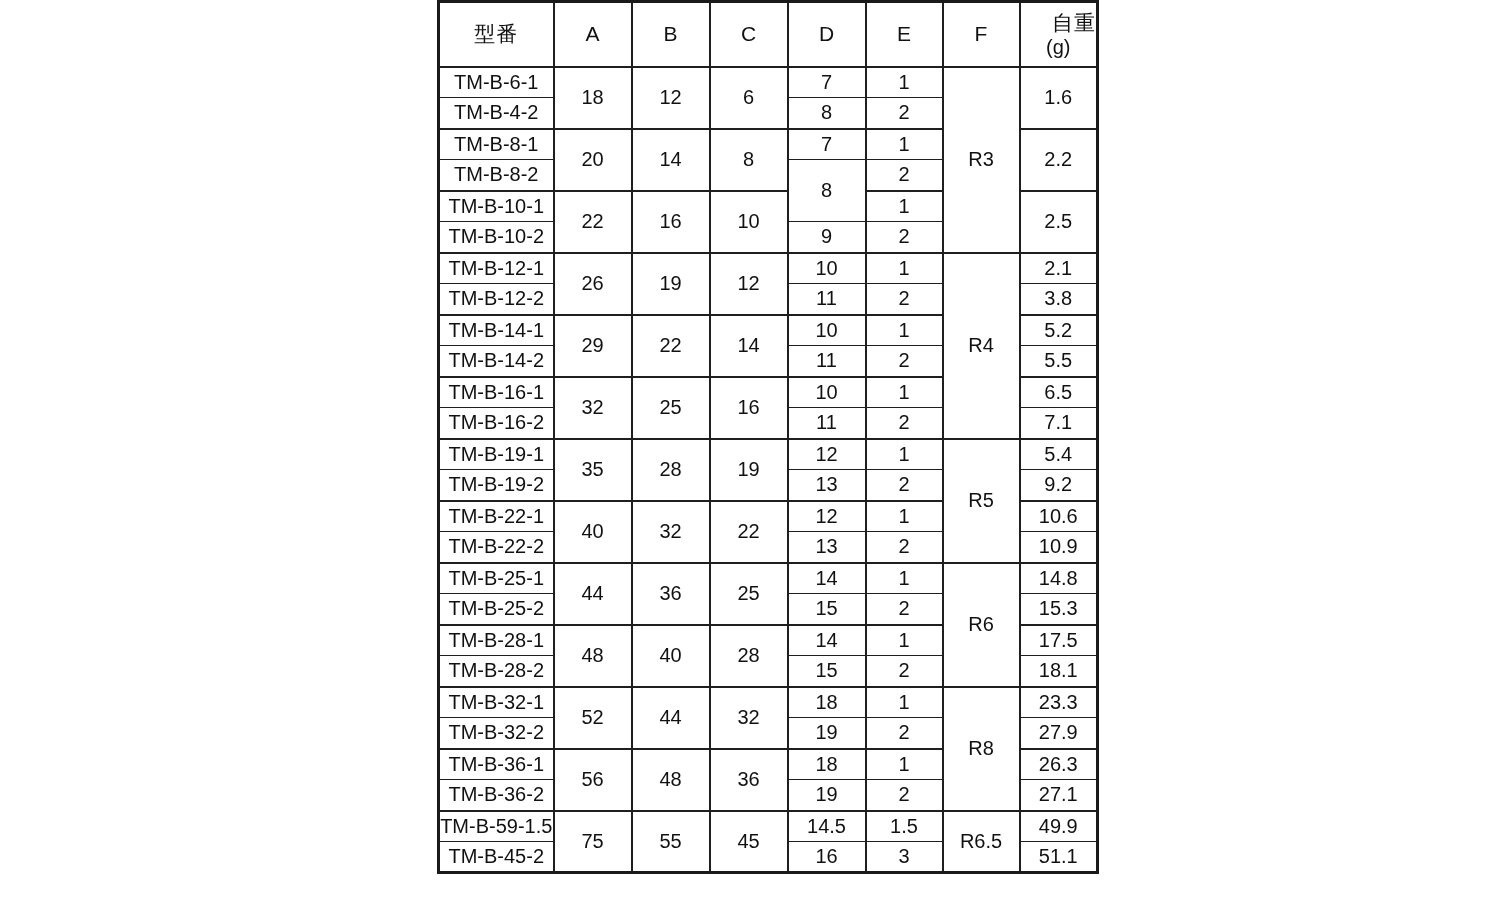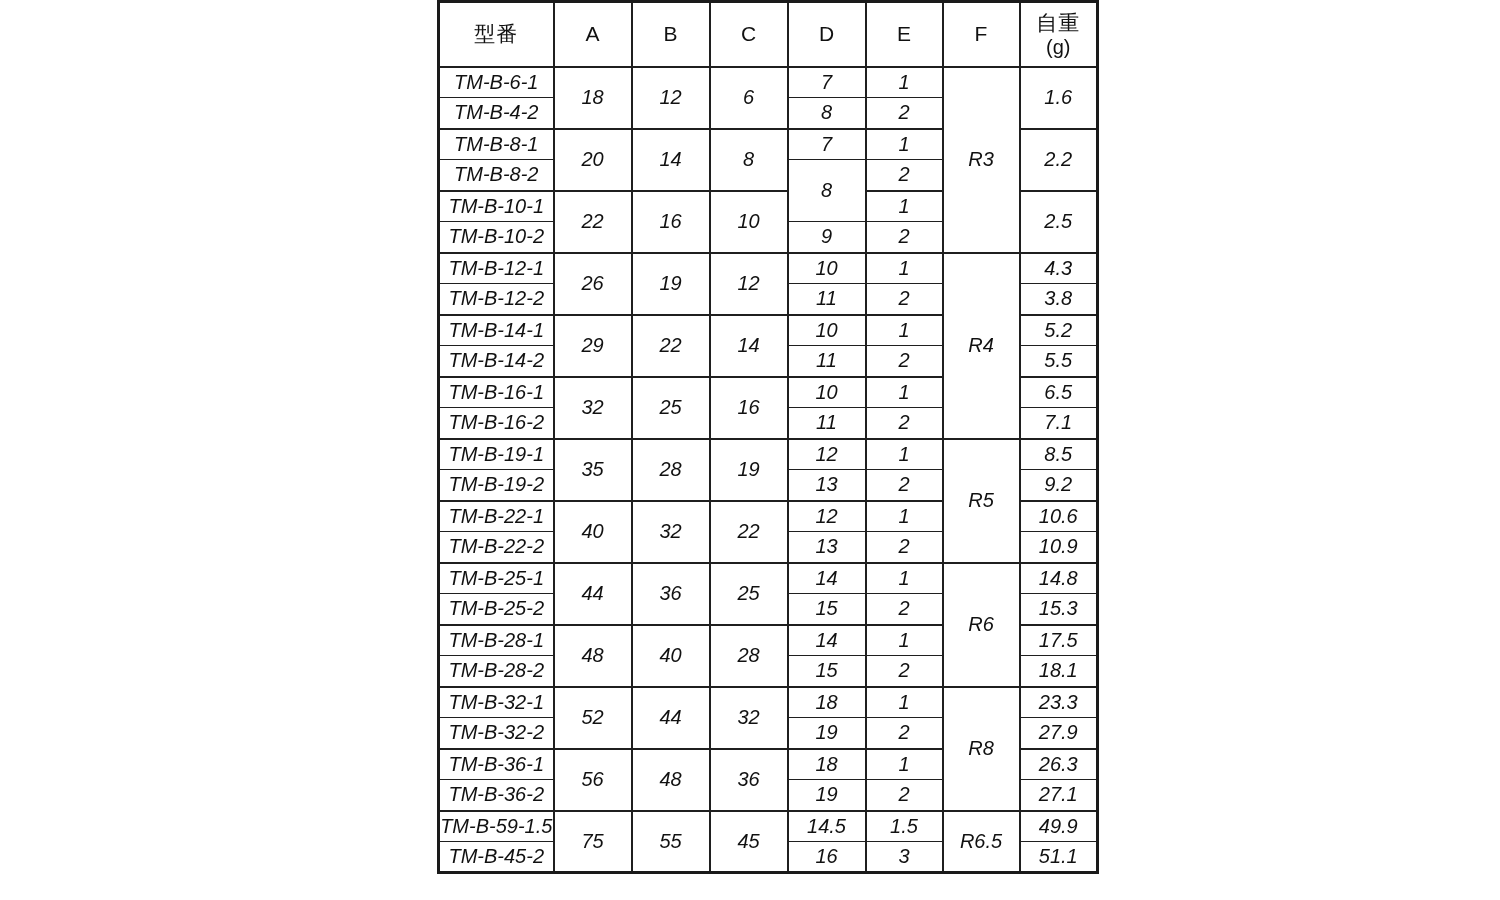--- a/index.html
+++ b/index.html
@@ -46,26 +46,26 @@
     text-align: center;
     vertical-align: middle;
     font-size: 20px;
     font-weight: normal;
     white-space: nowrap;
     overflow: hidden;
     color: #111111;
     background: #ffffff;
   }
   tr.hdr { height: 65px; }
-  tr.row { height: 31px; font-style: italic; }
+  tr.row { height: 31px; }
   
   tr.pb > th, tr.pb > td { border-top-width: 2px; }
   tr.hdr > th { border-bottom-width: 2px; font-size: 21px; }
   .model-cell { font-size: 20px; }
-  .cjk { letter-spacing: 1px; }
+  .cjk { letter-spacing: 1px; text-align: right; }
   .w-title { line-height: 26px; font-size: 21px; }
   .w-unit { line-height: 23px; font-size: 20px; }
 </style>
 </head>
 <body>
 
 <div class="page">
   <div class="table-wrap">
     <table class="spec">
       <colgroup>
@@ -138,21 +138,21 @@
       </tr>
 
       <tr class="row pb">
         <td class="model-cell">TM-B-12-1</td>
         <td rowspan="2">26</td>
         <td rowspan="2">19</td>
         <td rowspan="2">12</td>
         <td>10</td>
         <td>1</td>
         <td rowspan="6">R4</td>
-        <td>4.3</td>
+        <td>2.1</td>
       </tr>
       <tr class="row">
         <td class="model-cell">TM-B-12-2</td>
         <td>11</td>
         <td>2</td>
         <td>3.8</td>
       </tr>
       <tr class="row pb">
         <td class="model-cell">TM-B-14-1</td>
         <td rowspan="2">29</td>
@@ -185,21 +185,21 @@
       </tr>
 
       <tr class="row pb">
         <td class="model-cell">TM-B-19-1</td>
         <td rowspan="2">35</td>
         <td rowspan="2">28</td>
         <td rowspan="2">19</td>
         <td>12</td>
         <td>1</td>
         <td rowspan="4">R5</td>
-        <td>8.5</td>
+        <td>5.4</td>
       </tr>
       <tr class="row">
         <td class="model-cell">TM-B-19-2</td>
         <td>13</td>
         <td>2</td>
         <td>9.2</td>
       </tr>
       <tr class="row pb">
         <td class="model-cell">TM-B-22-1</td>
         <td rowspan="2">40</td>

